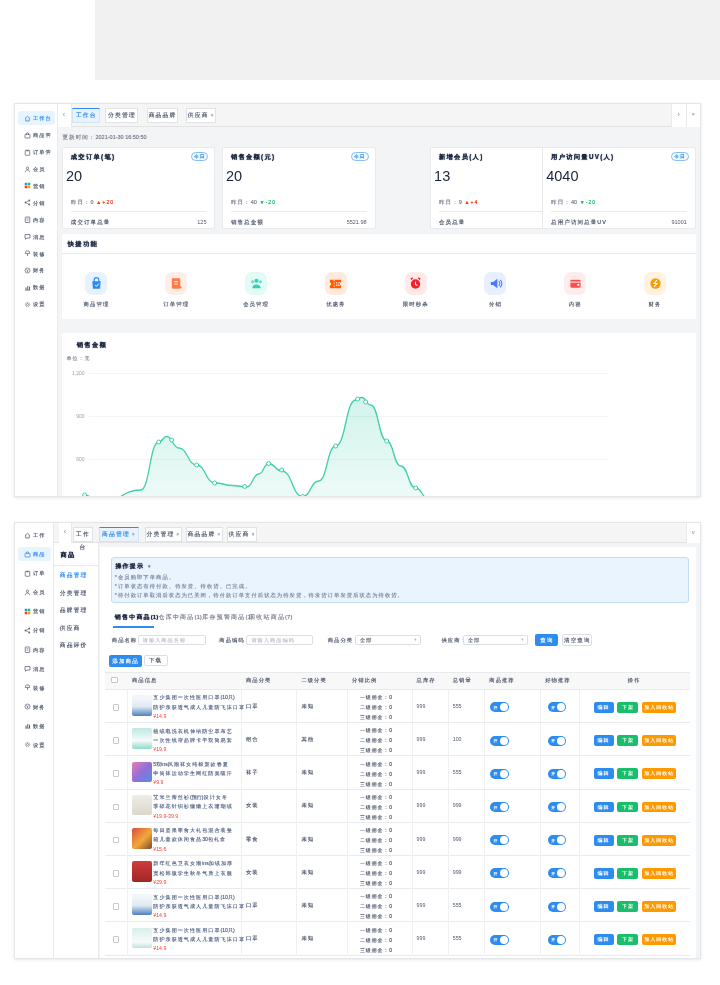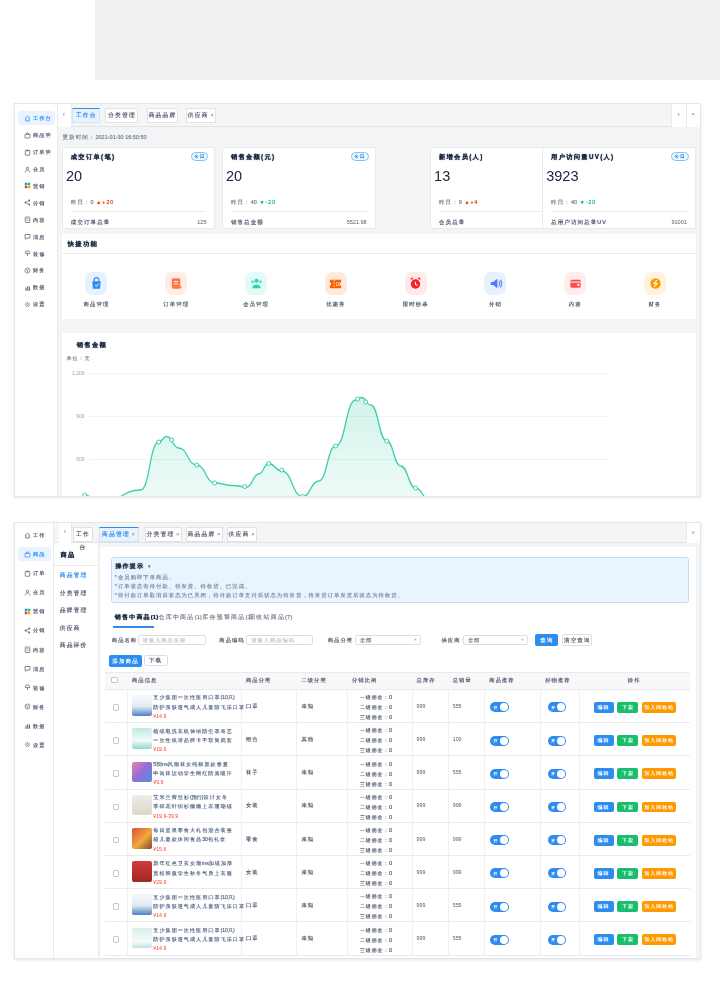--- a/index.html
+++ b/index.html
@@ -145,21 +145,21 @@
       <div class="abs" style="right:6px;top:4.5px;width:17.5px;height:8.5px;border:0.8px solid #88bdf2;border-radius:5px;background:#f0faff;color:#2d8cf0;font-size:4.8px;line-height:8px;text-align:center;"><span class="cn">今日</span></div>
       <div class="abs" style="left:3.1px;top:20.7px;font-size:14.5px;color:#17233d;">13</div>
       <div class="abs cn" style="left:8px;top:51px;font-size:5.5px;color:#808695;">昨日：<i>9</i> <span style="color:#ed4014;font-size:5px;">▲+4</span></div>
       <div class="abs" style="left:8px;right:8px;top:63.5px;border-top:1px solid #e8eaec;"></div>
       <div class="abs cn" style="left:8px;top:71.3px;font-size:5.5px;color:#515a6e;">会员总量</div>
       <div class="abs" style="right:8px;top:71.3px;font-size:5.5px;color:#515a6e;">323</div>
     </div>
     <div class="card" style="left:527.0999999999999px;top:42.7px;width:153.7px;height:82.4px;">
       <div class="abs cnb" style="left:8px;top:5.5px;font-size:6.3px;color:#17233d;font-weight:bold;">用户访问量UV(人)</div>
       <div class="abs" style="right:6px;top:4.5px;width:17.5px;height:8.5px;border:0.8px solid #88bdf2;border-radius:5px;background:#f0faff;color:#2d8cf0;font-size:4.8px;line-height:8px;text-align:center;"><span class="cn">今日</span></div>
-      <div class="abs" style="left:3.1px;top:20.7px;font-size:14.5px;color:#17233d;">3923</div>
+      <div class="abs" style="left:3.1px;top:20.7px;font-size:14.5px;color:#17233d;">4040</div>
       <div class="abs cn" style="left:8px;top:51px;font-size:5.5px;color:#808695;">昨日：<i>40</i> <span style="color:#19be6b;font-size:5px;">▼-20</span></div>
       <div class="abs" style="left:8px;right:8px;top:63.5px;border-top:1px solid #e8eaec;"></div>
       <div class="abs cn" style="left:8px;top:71.3px;font-size:5.5px;color:#515a6e;">总用户访问总量UV</div>
       <div class="abs" style="right:8px;top:71.3px;font-size:5.5px;color:#515a6e;">91001</div>
     </div>
     <div class="card" style="left:46.8px;top:130px;width:634px;height:84.5px;border:none;border-radius:0;">
       <div class="abs cnb" style="left:6px;top:6px;font-size:6.3px;color:#17233d;font-weight:bold;">快捷功能</div>
       <div class="abs" style="left:0;right:0;top:19px;border-top:1px solid #e8eaec;"></div>
       <div class="abs" style="left:23.700000000000003px;top:38.2px;width:22px;height:22.5px;background:#e8f2ff;border-radius:7px;text-align:center;padding-top:3.6px;"><svg width="15" height="15" viewBox="0 0 16 16">
           <path d="M3.5 5.5h9l-.7 8.2H4.2z" fill="#2d8cf0"></path>

